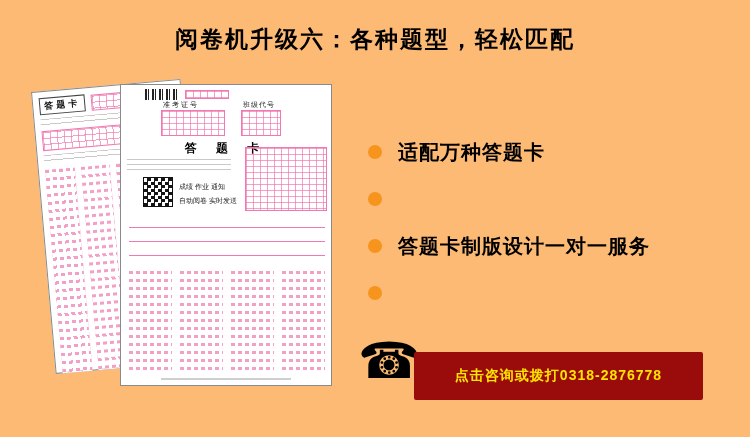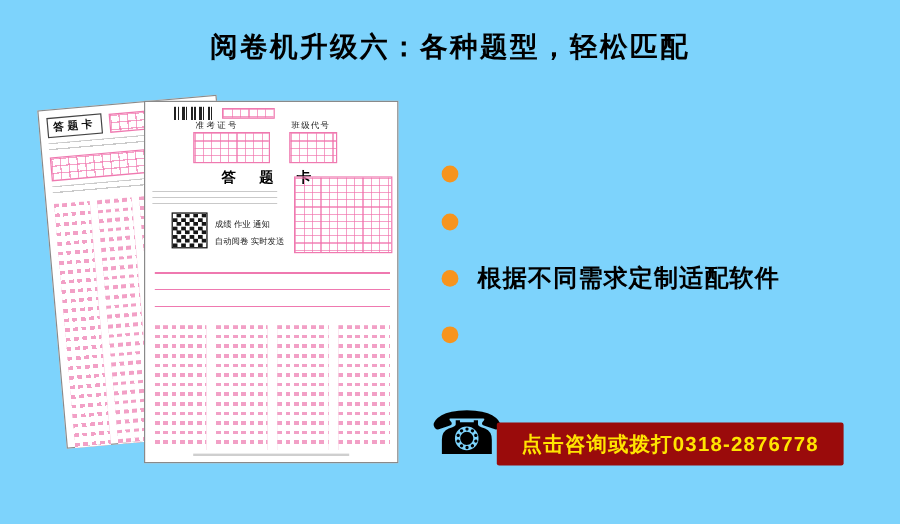--- a/index.html
+++ b/index.html
@@ -1,18 +1,18 @@
 <!DOCTYPE html>
 <html><head>
 <meta charset="utf-8">
 <style>
   * { box-sizing: border-box; }
   html, body { margin: 0; padding: 0; background: #ffffff; }
   .canvas {
-    position: relative; width: 750px; height: 437px; background: #7dd3fc;
+    position: relative; width: 750px; height: 437px; background: #fdba74;
     overflow: hidden; font-family: "Liberation Sans", sans-serif;
   }
 
   
   .title {
     position: absolute; top: 24px; left: 0; width: 100%; margin: 0;
     text-align: center; font-size: 23px; font-weight: 700; color: #000;
     letter-spacing: 2px;
   }
 
@@ -84,22 +84,22 @@
 
   
   .features { position: absolute; left: 368px; top: 138px; margin: 0; padding: 0; list-style: none; }
   .features li { display: flex; align-items: center; margin-bottom: 26px; line-height: 28px; }
   .bullet { width: 14px; height: 14px; border-radius: 50%; background: #f7941d; margin-right: 16px; flex: none; }
   .feature-label { font-size: 20px; font-weight: 600; color: #000; letter-spacing: 1px; white-space: nowrap; }
 
   
   .contact-phone { position: absolute; left: 358px; top: 336px; font-size: 50px; line-height: 1; color: #000; }
   .contact-banner {
-    position: absolute; left: 414px; top: 352px; width: 289px; height: 36px;
-    background: #9a0b0b; color: #ffe400; font-size: 17px; font-weight: 700;
+    position: absolute; left: 414px; top: 352px; width: 289px; height: 48px;
+    background: #9a0b0b; color: #ffe400; font-size: 14px; font-weight: 700;
     display: flex; align-items: center; justify-content: center;
     letter-spacing: 1px; border-radius: 2px; white-space: nowrap;
   }
 </style>
 </head>
 <body>
 
 <div class="canvas">
 
   <h1 class="title">阅卷机升级六：各种题型，轻松匹配</h1>
@@ -139,27 +139,28 @@
       <div class="bs-col dash-rows"></div>
       <div class="bs-col dash-rows"></div>
       <div class="bs-col dash-rows"></div>
     </div>
     <div class="fs-footline"></div>
   </div>
 
   <ul class="features">
     <li>
       <span class="bullet"></span>
+      <span class="feature-label">适配万种答题卡</span>
     </li>
     <li>
       <span class="bullet"></span>
     </li>
     <li>
       <span class="bullet"></span>
-      <span class="feature-label">根据不同需求定制适配软件</span>
+      <span class="feature-label">答题卡制版设计一对一服务</span>
     </li>
     <li>
       <span class="bullet"></span>
     </li>
   </ul>
 
   <div class="contact-phone">☎</div>
   <div class="contact-banner">点击咨询或拨打0318-2876778</div>
 
 </div>

